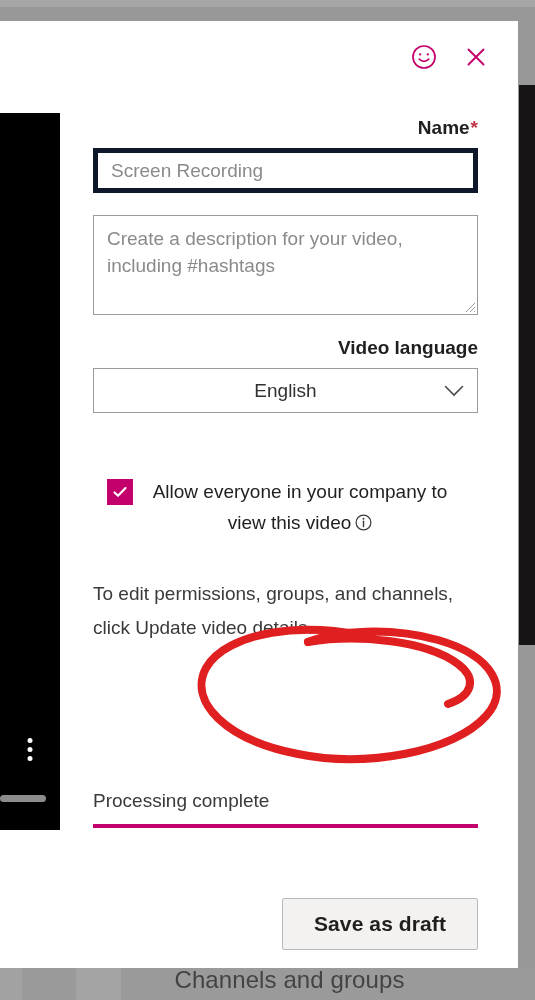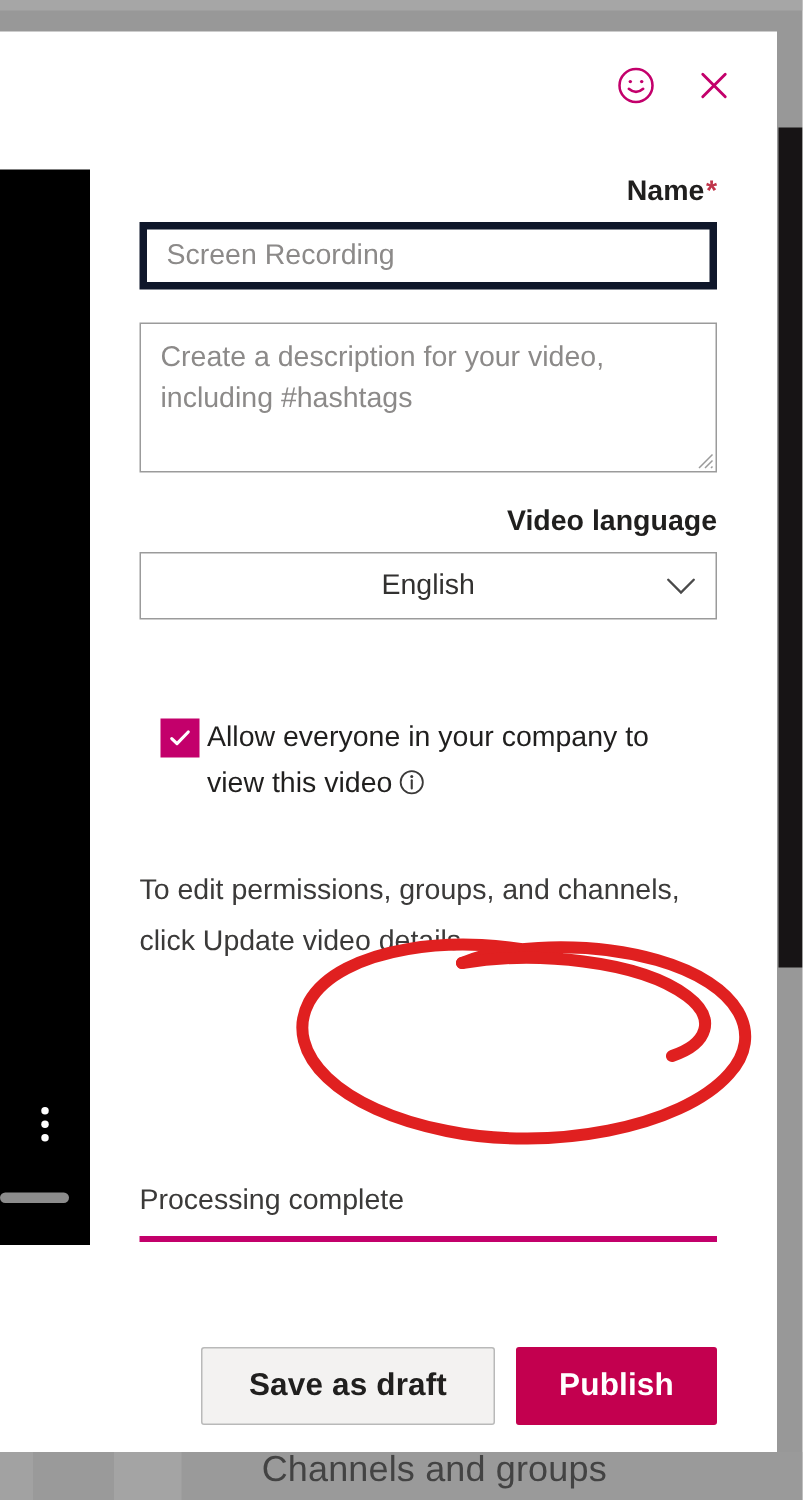--- a/index.html
+++ b/index.html
@@ -219,23 +219,24 @@
     right: 14px;
     top: 50%;
     transform: translateY(-50%);
     pointer-events: none;
   }
 
   
   .checkbox-row {
     display: flex;
     align-items: flex-start;
-    gap: 5px;
+    gap: 17px;
     margin-top: 63px;
     padding-left: 14px;
+    text-align: center;
   }
   .checkbox {
     flex: none;
     width: 26px; height: 26px;
     background: #c3006b;
     display: flex;
     align-items: center;
     justify-content: center;
     margin-top: 3px;
     cursor: pointer;
@@ -407,21 +408,20 @@
 
   <div class="progress-block">
     <div class="progress-text">Processing complete</div>
     <div class="progress-track">
       <div class="progress-fill" id="progress-fill" style="width: 100%;"></div>
     </div>
   </div>
 
   <div class="actions">
     <button class="btn btn-secondary">Save as draft</button>
-    <button class="btn btn-primary">Publish</button>
   </div>
 
 </div>
 
 <div class="left-panel">
   <div class="left-panel-dots">
     <i></i>
     <i></i>
     <i></i>
   </div>

